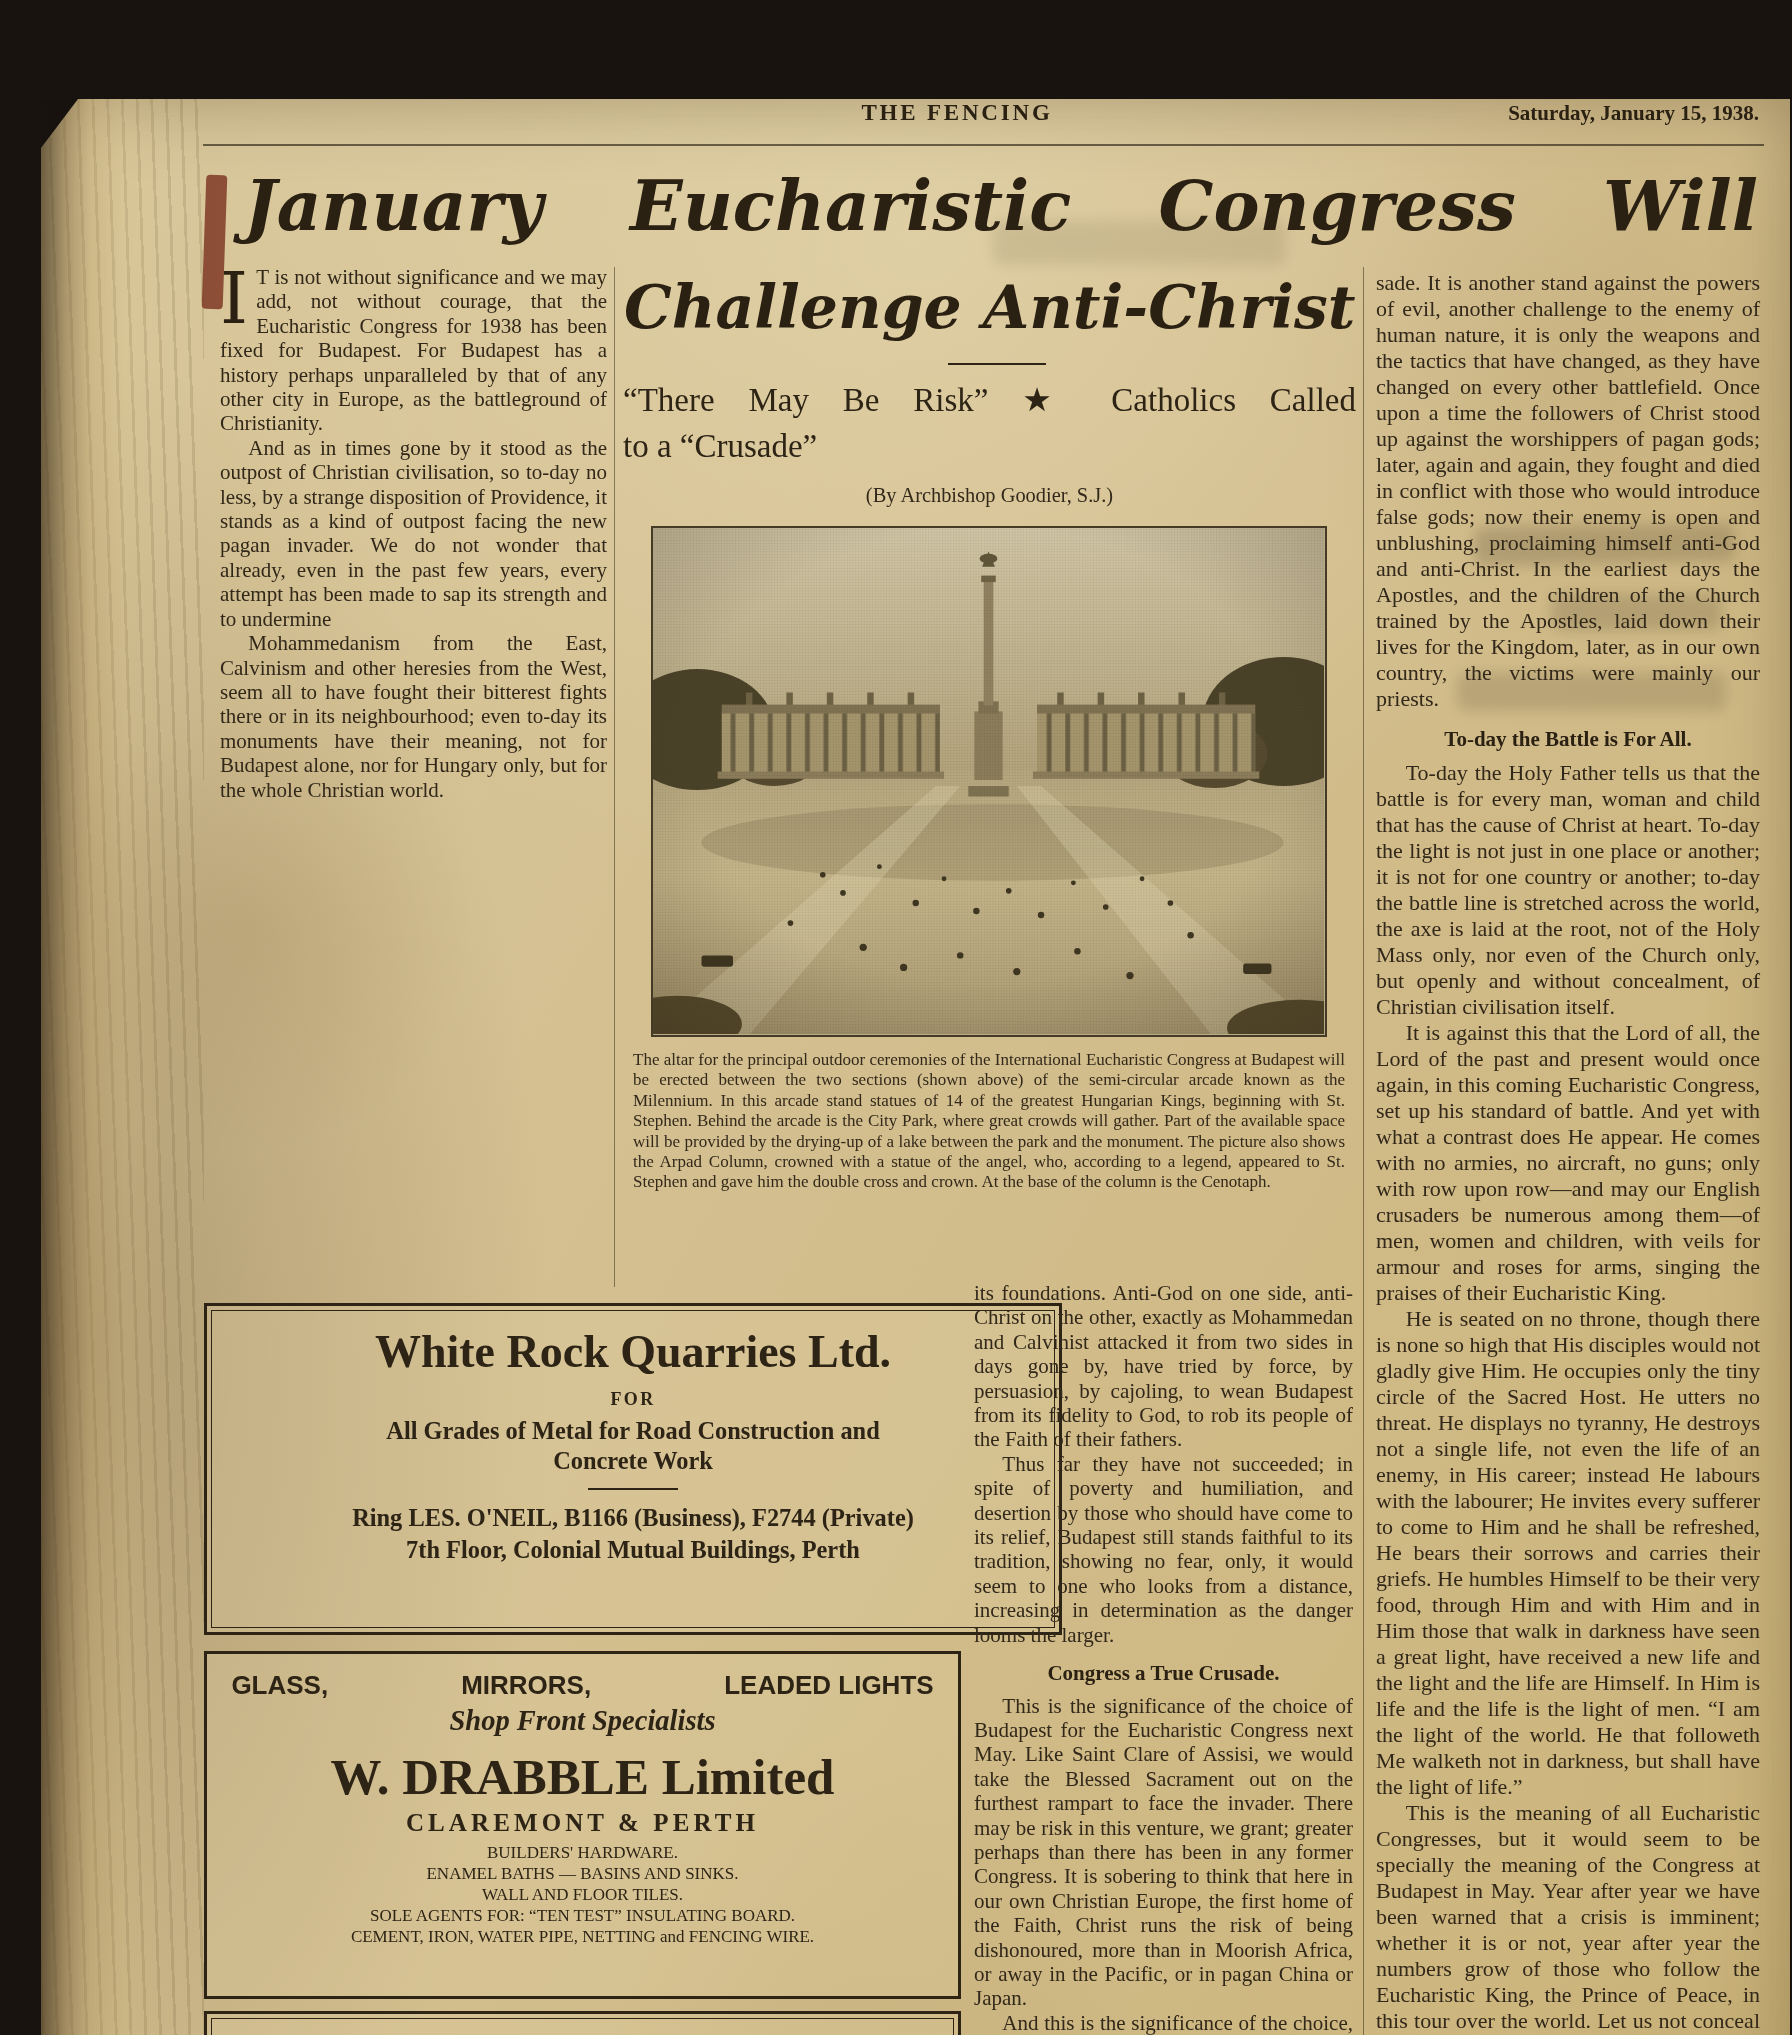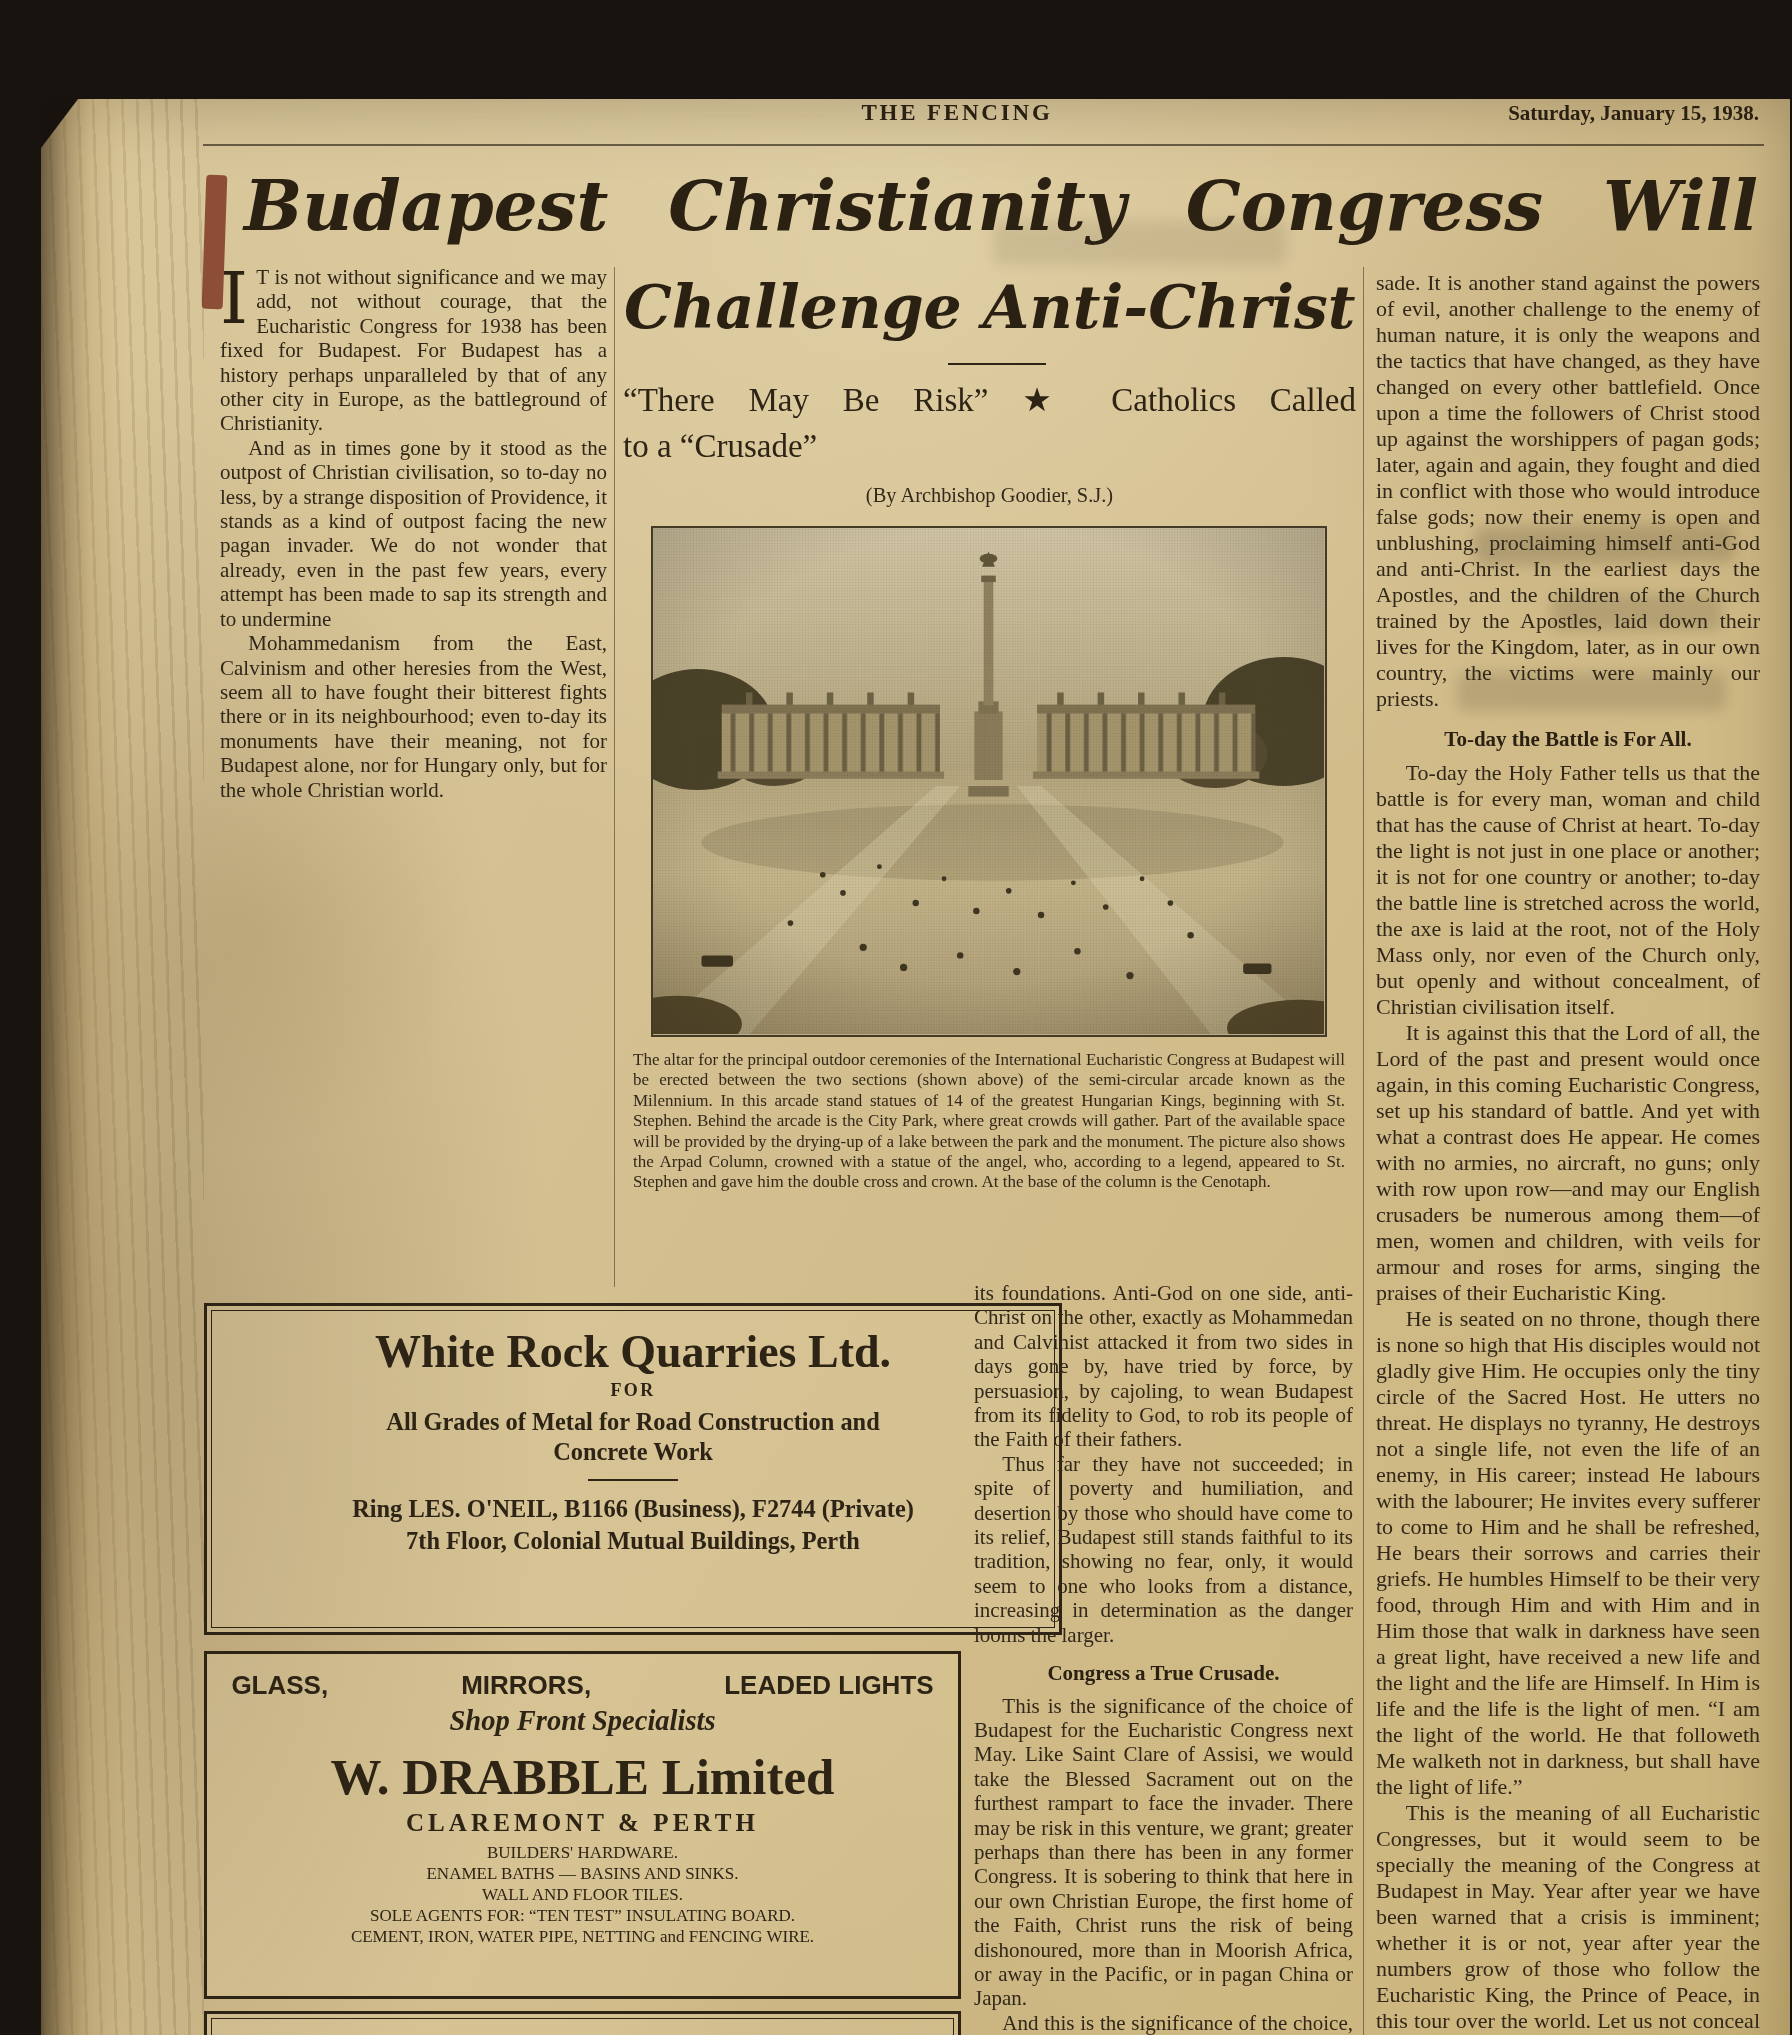--- a/index.html
+++ b/index.html
@@ -119,21 +119,21 @@
     border: 6.5px dotted #2d2416; padding: 18px 20.4px;
   }
   .cook-l1, .cook-l2 { font-size: 33px; font-weight: 700; line-height: 39px; }
   .cook-l3 { font-size: 30px; font-weight: 700; font-style: italic; line-height: 41px; text-align: center; }
   .cook-rule { width: 171px; height: 1.6px; background: #2d2416; margin: 4.1px auto 7.3px; }
   .cook-l4 { font-size: 19px; line-height: 24.4px; }
   .cook-l5 { font-size: 28px; font-weight: 700; line-height: 35px; font-family: "DejaVu Serif", serif; }
 
   .whiterock-box { left: 204px; top: 1303px; width: 858px; height: 332px; padding: 20.4px 28.5px; text-align: center; }
   .wr-name { font-size: 46px; font-weight: 700; line-height: 51px; }
-  .wr-for { font-size: 18px; font-weight: 700; letter-spacing: 2.4px; margin-top: 3px; }
+  .wr-for { font-size: 18px; font-weight: 700; letter-spacing: 2.4px; margin-top: 12px; }
   .wr-line { font-size: 24.4px; font-weight: 700; line-height: 30px; margin-top: 5.7px; }
   .wr-line2 { font-size: 24.4px; font-weight: 700; line-height: 30px; }
   .ad-rule { width: 90px; height: 2px; background: #2d2416; margin: 12.2px auto; }
   .wr-phone, .wr-addr { font-size: 24.4px; font-weight: 700; line-height: 32px; }
 
   .drabble-box { left: 204px; top: 1651px; width: 757px; height: 348px; padding: 16.3px 24.4px; text-align: center; }
   .dr-products { display: flex; justify-content: space-between; font-family: "Liberation Sans", sans-serif; font-size: 26px; font-weight: 700; }
   .dr-spec { font-size: 28.5px; font-weight: 700; font-style: italic; margin-top: 4.1px; }
   .dr-name { font-size: 51px; font-weight: 700; line-height: 57px; margin-top: 12px; }
   .dr-loc { font-size: 25px; font-weight: 700; letter-spacing: 4.1px; margin-top: 2.4px; }
@@ -156,21 +156,21 @@
 
   <div class="smudge" style="left:993px; top:220px; width:293px; height:45px; opacity:.10;"></div>
   <div class="smudge" style="left:1474px; top:525px; width:261px; height:39px; opacity:.20; transform:rotate(-1deg);"></div>
   <div class="smudge" style="left:1551px; top:594px; width:171px; height:37px; opacity:.18;"></div>
   <div class="smudge" style="left:1457px; top:672px; width:269px; height:39px; opacity:.16;"></div>
 
   <div class="masthead-title">THE FENCING</div>
   <div class="masthead-date">Saturday, January 15, 1938.</div>
   <div class="header-rule"></div>
 
-  <div class="headline1 display">Budapest Christianity Congress Will</div>
+  <div class="headline1 display">January Eucharistic Congress Will</div>
   <div class="headline2 display">Challenge Anti-Christ</div>
   <div class="sub-rule"></div>
   <div class="subhead1">“There May Be Risk” ★ Catholics Called</div>
   <div class="subhead2">to a “Crusade”</div>
   <div class="byline">(By Archbishop Goodier, S.J.)</div>
 
   <div class="v-rule" style="left:614px; top:267px; height:1020px;"></div>
   <div class="v-rule" style="left:1363px; top:267px; height:2451px;"></div>
 
   <div class="body-col col-left">

